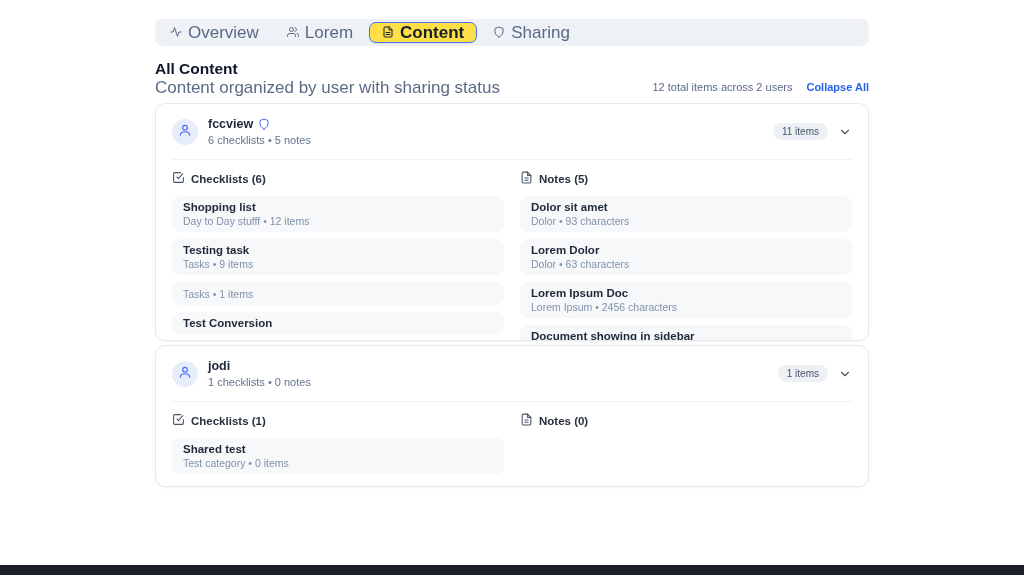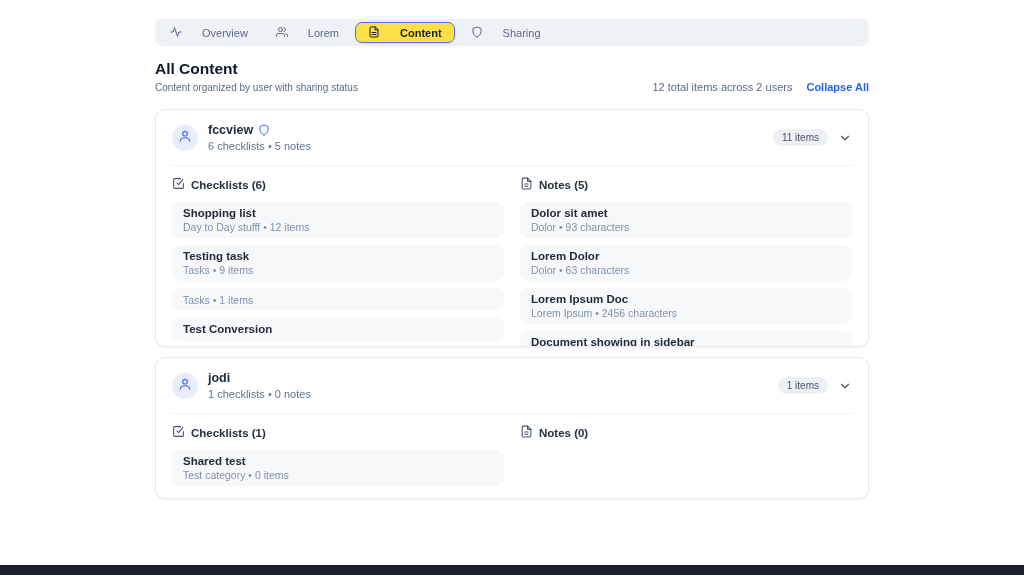--- a/index.html
+++ b/index.html
@@ -21,40 +21,40 @@
   }
   .page-title { font-size:19px; font-weight:700; color:#0f172a; line-height:21px; letter-spacing:.1px; }
   .page-subtitle { font-size:11.5px; color:#5b6b85; margin-top:3px; line-height:14px; }
 
   
   .tabbar {
     margin-top:11px; background:#eef1f6; border-radius:8px; padding:3px;
     display:flex; align-items:center; gap:4px; height:27px;
   }
   .tab {
-    display:flex; align-items:center; gap:20px; padding:0 12px; height:21px;
-    font-size:11px; color:#5a6a85; font-weight:500; border-radius:7px; cursor:pointer;
+    display:flex; align-items:center; gap:6px; padding:0 12px; height:21px;
+    font-size:17px; color:#5a6a85; font-weight:500; border-radius:7px; cursor:pointer;
     background:transparent; border:none;
   }
   .tab.active {
     background:#fde047; border:1.5px solid #4f6ef7; color:#16202e; font-weight:600;
     box-shadow:0 1px 2px rgba(16,24,40,.06);
   }
   .tab svg { flex:none; }
 
   
   .section-row { display:flex; justify-content:space-between; margin-top:14px; }
   .section-title { font-size:15.5px; font-weight:700; color:#0f172a; line-height:18px; }
-  .section-subtitle { font-size:10px; color:#5b6b85; margin-top:3px; line-height:13px; }
+  .section-subtitle { font-size:17px; color:#5b6b85; margin-top:3px; line-height:13px; }
   .section-meta { display:flex; align-items:center; gap:14px; margin-top:20px; }
   .summary-text { font-size:11px; color:#5b6b85; }
   .collapse-link { font-size:11px; color:#2563eb; font-weight:600; cursor:pointer; background:none; border:none; }
 
   
-  .cards { margin-top:15px; display:flex; flex-direction:column; gap:10px; }
+  .cards { margin-top:9px; display:flex; flex-direction:column; gap:4px; }
   .card {
     border:1px solid #e7ebf1; border-radius:10px; background:#fff;
     box-shadow:0 1px 2px rgba(16,24,40,.05);
   }
   .card.clipped { height:238px; overflow:hidden; }
   .card-header { display:flex; align-items:center; padding:13px 16px; cursor:pointer; }
   .avatar {
     width:26px; height:26px; border-radius:50%; background:#e8edfc; color:#4a6cf8;
     display:flex; align-items:center; justify-content:center; margin-right:10px; flex:none;
   }

